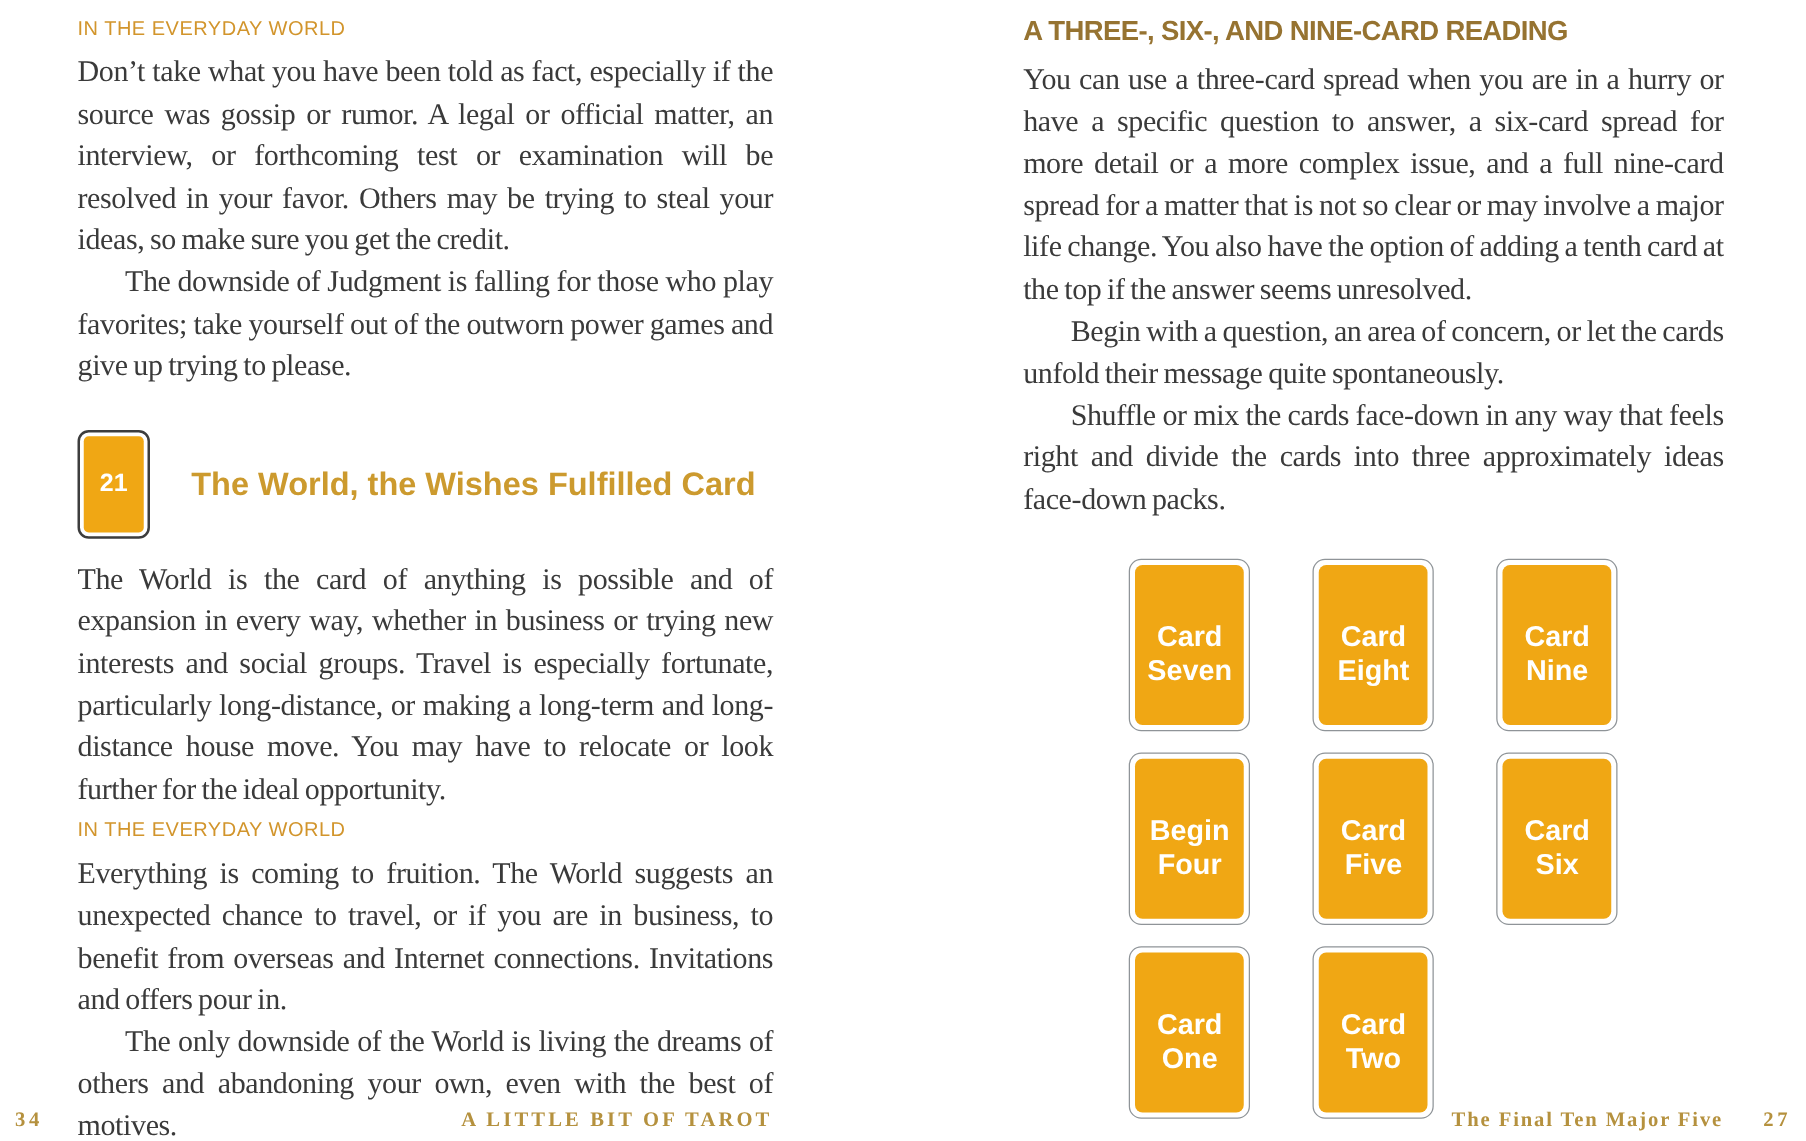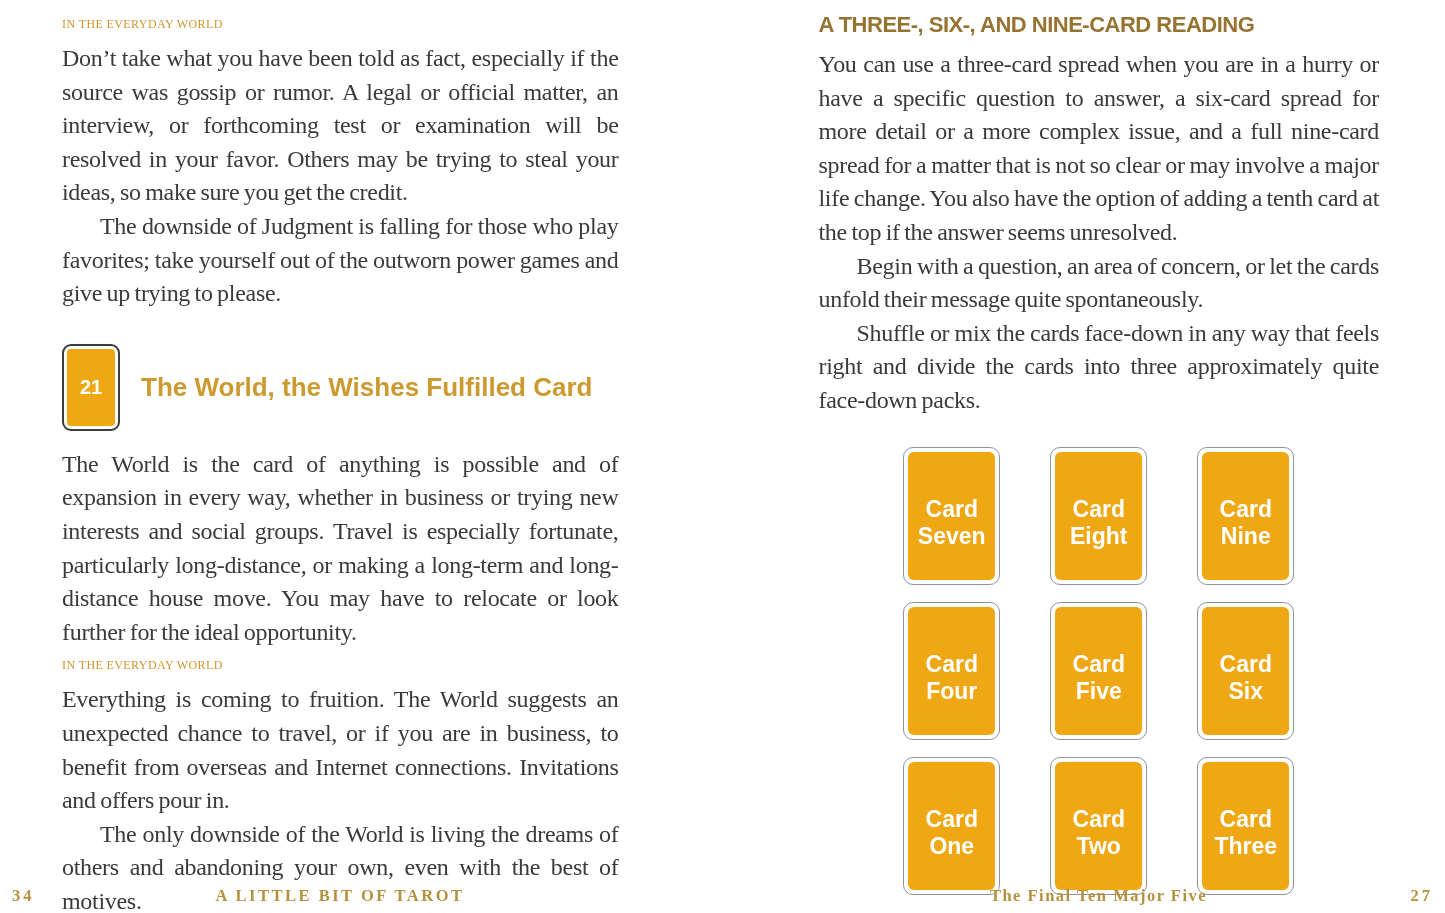--- a/index.html
+++ b/index.html
@@ -15,27 +15,27 @@
   .body-text {
     font-family:"Liberation Serif", serif;
     font-size:24px; line-height:33.6px;
     letter-spacing:-0.3px; word-spacing:-1.2px;
     color:#3a3a3a; text-align:justify;
   }
   .indent { text-indent:38px; }
 
   
   .kicker {
-    font-family:Liberation Serif, serif;
-    font-size:12px; line-height:20px; letter-spacing:0.4px;
+    font-family:Liberation Sans, sans-serif;
+    font-size:16px; line-height:20px; letter-spacing:0.4px;
     color:#d2952c; font-weight:400;
   }
 
   
-  .card-head { display:flex; align-items:center; gap:21px; margin-top:33px; margin-bottom:17px; }
+  .card-head { display:flex; align-items:center; gap:33px; margin-top:33px; margin-bottom:17px; }
   .mini-card {
     flex:0 0 auto; width:58px; height:87px;
     border:2.5px solid #3d3d3d; border-radius:9px;
     padding:3px; background:#ffffff;
   }
   .mini-card-inner {
     width:100%; height:100%; border-radius:4px; background:#f0a714;
     display:flex; align-items:center; justify-content:center;
   }
   .mini-card-number {
@@ -87,21 +87,21 @@
     font-family:"Liberation Serif", serif;
     font-size:16.5px; font-weight:bold; letter-spacing:3px;
     color:#b5913e;
   }
   .folio-left  { left:12px; }
   .folio-right { right:12px; }
   .running-title {
     position:absolute; bottom:7px;
     font-family:"Liberation Serif", serif;
     font-size:16.5px; font-weight:bold; color:#b5913e;
-    text-align:center;
+    text-align:right;
   }
   .running-title-left  { left:62px;  width:556px; letter-spacing:2.5px; }
   .running-title-right { left:96px;  width:560px; letter-spacing:1.5px; }
 </style>
 </head>
 <body>
 
 <div class="spread">
 
   <div class="page page-left">
@@ -134,41 +134,41 @@
   </div>
 
   <div class="page page-right">
 
     <h1 class="main-heading">A THREE-, SIX-, AND NINE-CARD READING</h1>
 
     <p class="body-text mt8">You can use a three-card spread when you are in a hurry or have a specific question to answer, a six-card spread for more detail or a more complex issue, and a full nine-card spread for a matter that is not so clear or may involve a major life change. You also have the option of adding a tenth card at the top if the answer seems unresolved.</p>
 
     <p class="body-text indent">Begin with a question, an area of concern, or let the cards unfold their message quite spontaneously.</p>
 
-    <p class="body-text indent">Shuffle or mix the cards face-down in any way that feels right and divide the cards into three approximately quite face-down packs.</p>
+    <p class="body-text indent">Shuffle or mix the cards face-down in any way that feels right and divide the cards into three approximately ideas face-down packs.</p>
 
     <div class="card-grid">
       <div class="tarot-card">
         <div class="tarot-card-inner">
           <div class="tarot-card-label">Card Seven</div>
         </div>
       </div>
       <div class="tarot-card">
         <div class="tarot-card-inner">
           <div class="tarot-card-label">Card Eight</div>
         </div>
       </div>
       <div class="tarot-card">
         <div class="tarot-card-inner">
           <div class="tarot-card-label">Card Nine</div>
         </div>
       </div>
       <div class="tarot-card">
         <div class="tarot-card-inner">
-          <div class="tarot-card-label">Card Four</div>
+          <div class="tarot-card-label">Begin Four</div>
         </div>
       </div>
       <div class="tarot-card">
         <div class="tarot-card-inner">
           <div class="tarot-card-label">Card Five</div>
         </div>
       </div>
       <div class="tarot-card">
         <div class="tarot-card-inner">
           <div class="tarot-card-label">Card Six</div>
@@ -177,24 +177,19 @@
       <div class="tarot-card">
         <div class="tarot-card-inner">
           <div class="tarot-card-label">Card One</div>
         </div>
       </div>
       <div class="tarot-card">
         <div class="tarot-card-inner">
           <div class="tarot-card-label">Card Two</div>
         </div>
       </div>
-      <div class="tarot-card">
-        <div class="tarot-card-inner">
-          <div class="tarot-card-label">Card Three</div>
-        </div>
-      </div>
     </div>
 
     <div class="running-title running-title-right">The Final Ten Major Five</div>
     <div class="folio folio-right">27</div>
   </div>
 
 </div>
 
 </body></html>

